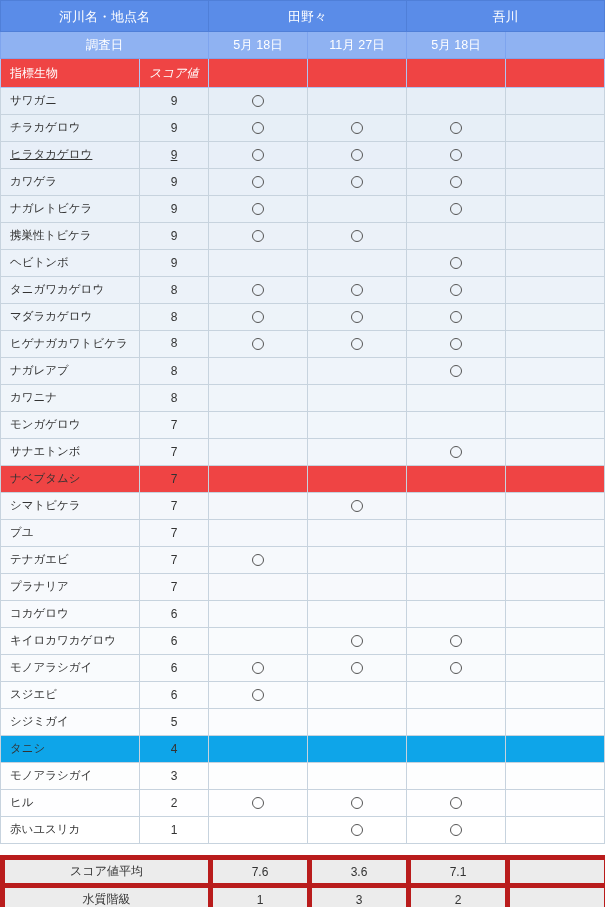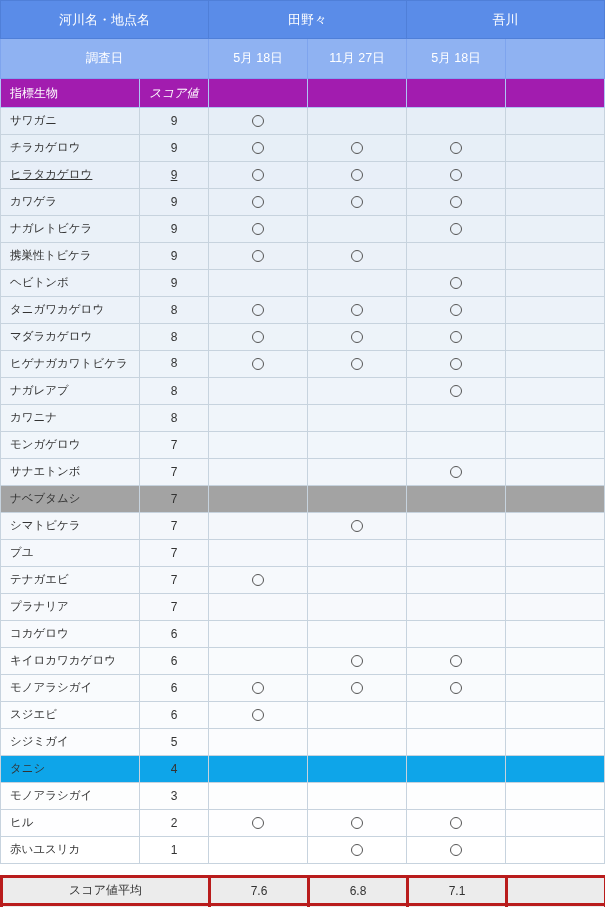--- a/index.html
+++ b/index.html
@@ -45,35 +45,35 @@
     overflow: hidden;
     white-space: nowrap;
   }
 
   
   .hdr1 td {
     background: #5a8ce8;
     color: #ffffff;
     text-align: center;
     font-size: 13px;
-    height: 38px;
+    height: 31px;
     border-color: #4f7fd8;
   }
   
   .hdr2 td {
     background: #8fb2f2;
     color: #ffffff;
     text-align: center;
     font-size: 12.5px;
-    height: 40px;
+    height: 27px;
     border-color: #7ea4ee;
   }
   
   .hdr3 td {
-    background: #a21caf;
+    background: #ef4444;
     color: #ffffff;
     font-size: 12px;
     height: 29px;
     border-color: #aec4f3;
     margin-left: 24px;
   }
   .hdr3 td.lbl-left {
     text-align: left;
     padding-left: 9px;
   }
@@ -115,21 +115,21 @@
     background: #ffffff;
   }
 
   
   table.summary {
     border-collapse: collapse;
     table-layout: fixed;
     width: 605px;
   }
   table.summary td {
-    border: 3px solid #b91c1c;
+    border: 5px solid #b91c1c;
     background: #ececec;
     height: 28px;
     box-sizing: border-box;
     text-align: center;
     font-size: 12px;
     color: #333;
     padding: 0;
     white-space: nowrap;
     overflow: hidden;
   }
@@ -282,21 +282,21 @@
           <td class="mk"></td>
         </tr>
         <tr class="body-row" style="background: rgb(242, 246, 251);">
           <td class="nm">サナエトンボ</td>
           <td class="sc">7</td>
           <td class="mk"></td>
           <td class="mk"></td>
           <td class="mk"><span class="mark"></span></td>
           <td class="mk"></td>
         </tr>
-        <tr class="body-row" style="background: #a3a3a3;">
+        <tr class="body-row" style="background: #ef4444;">
           <td class="nm">ナベブタムシ</td>
           <td class="sc">7</td>
           <td class="mk"></td>
           <td class="mk"></td>
           <td class="mk"></td>
           <td class="mk"></td>
         </tr>
         <tr class="body-row" style="background: rgb(244, 247, 251);">
           <td class="nm">シマトビケラ</td>
           <td class="sc">7</td>
@@ -412,21 +412,21 @@
         <col class="c-score">
       <col class="c-data">
         <col class="c-data">
         <col class="c-data">
         <col class="c-data">
     </colgroup>
     <tbody id="summary-rows">
         <tr>
           <td colspan="2" class="sum-label">スコア値平均</td>
           <td>7.6</td>
-          <td>6.8</td>
+          <td>3.6</td>
           <td>7.1</td>
           <td class="blank-end"></td>
         </tr>
         <tr>
           <td colspan="2" class="sum-label">水質階級</td>
           <td>1</td>
           <td>3</td>
           <td>2</td>
           <td class="blank-end"></td>
         </tr>

